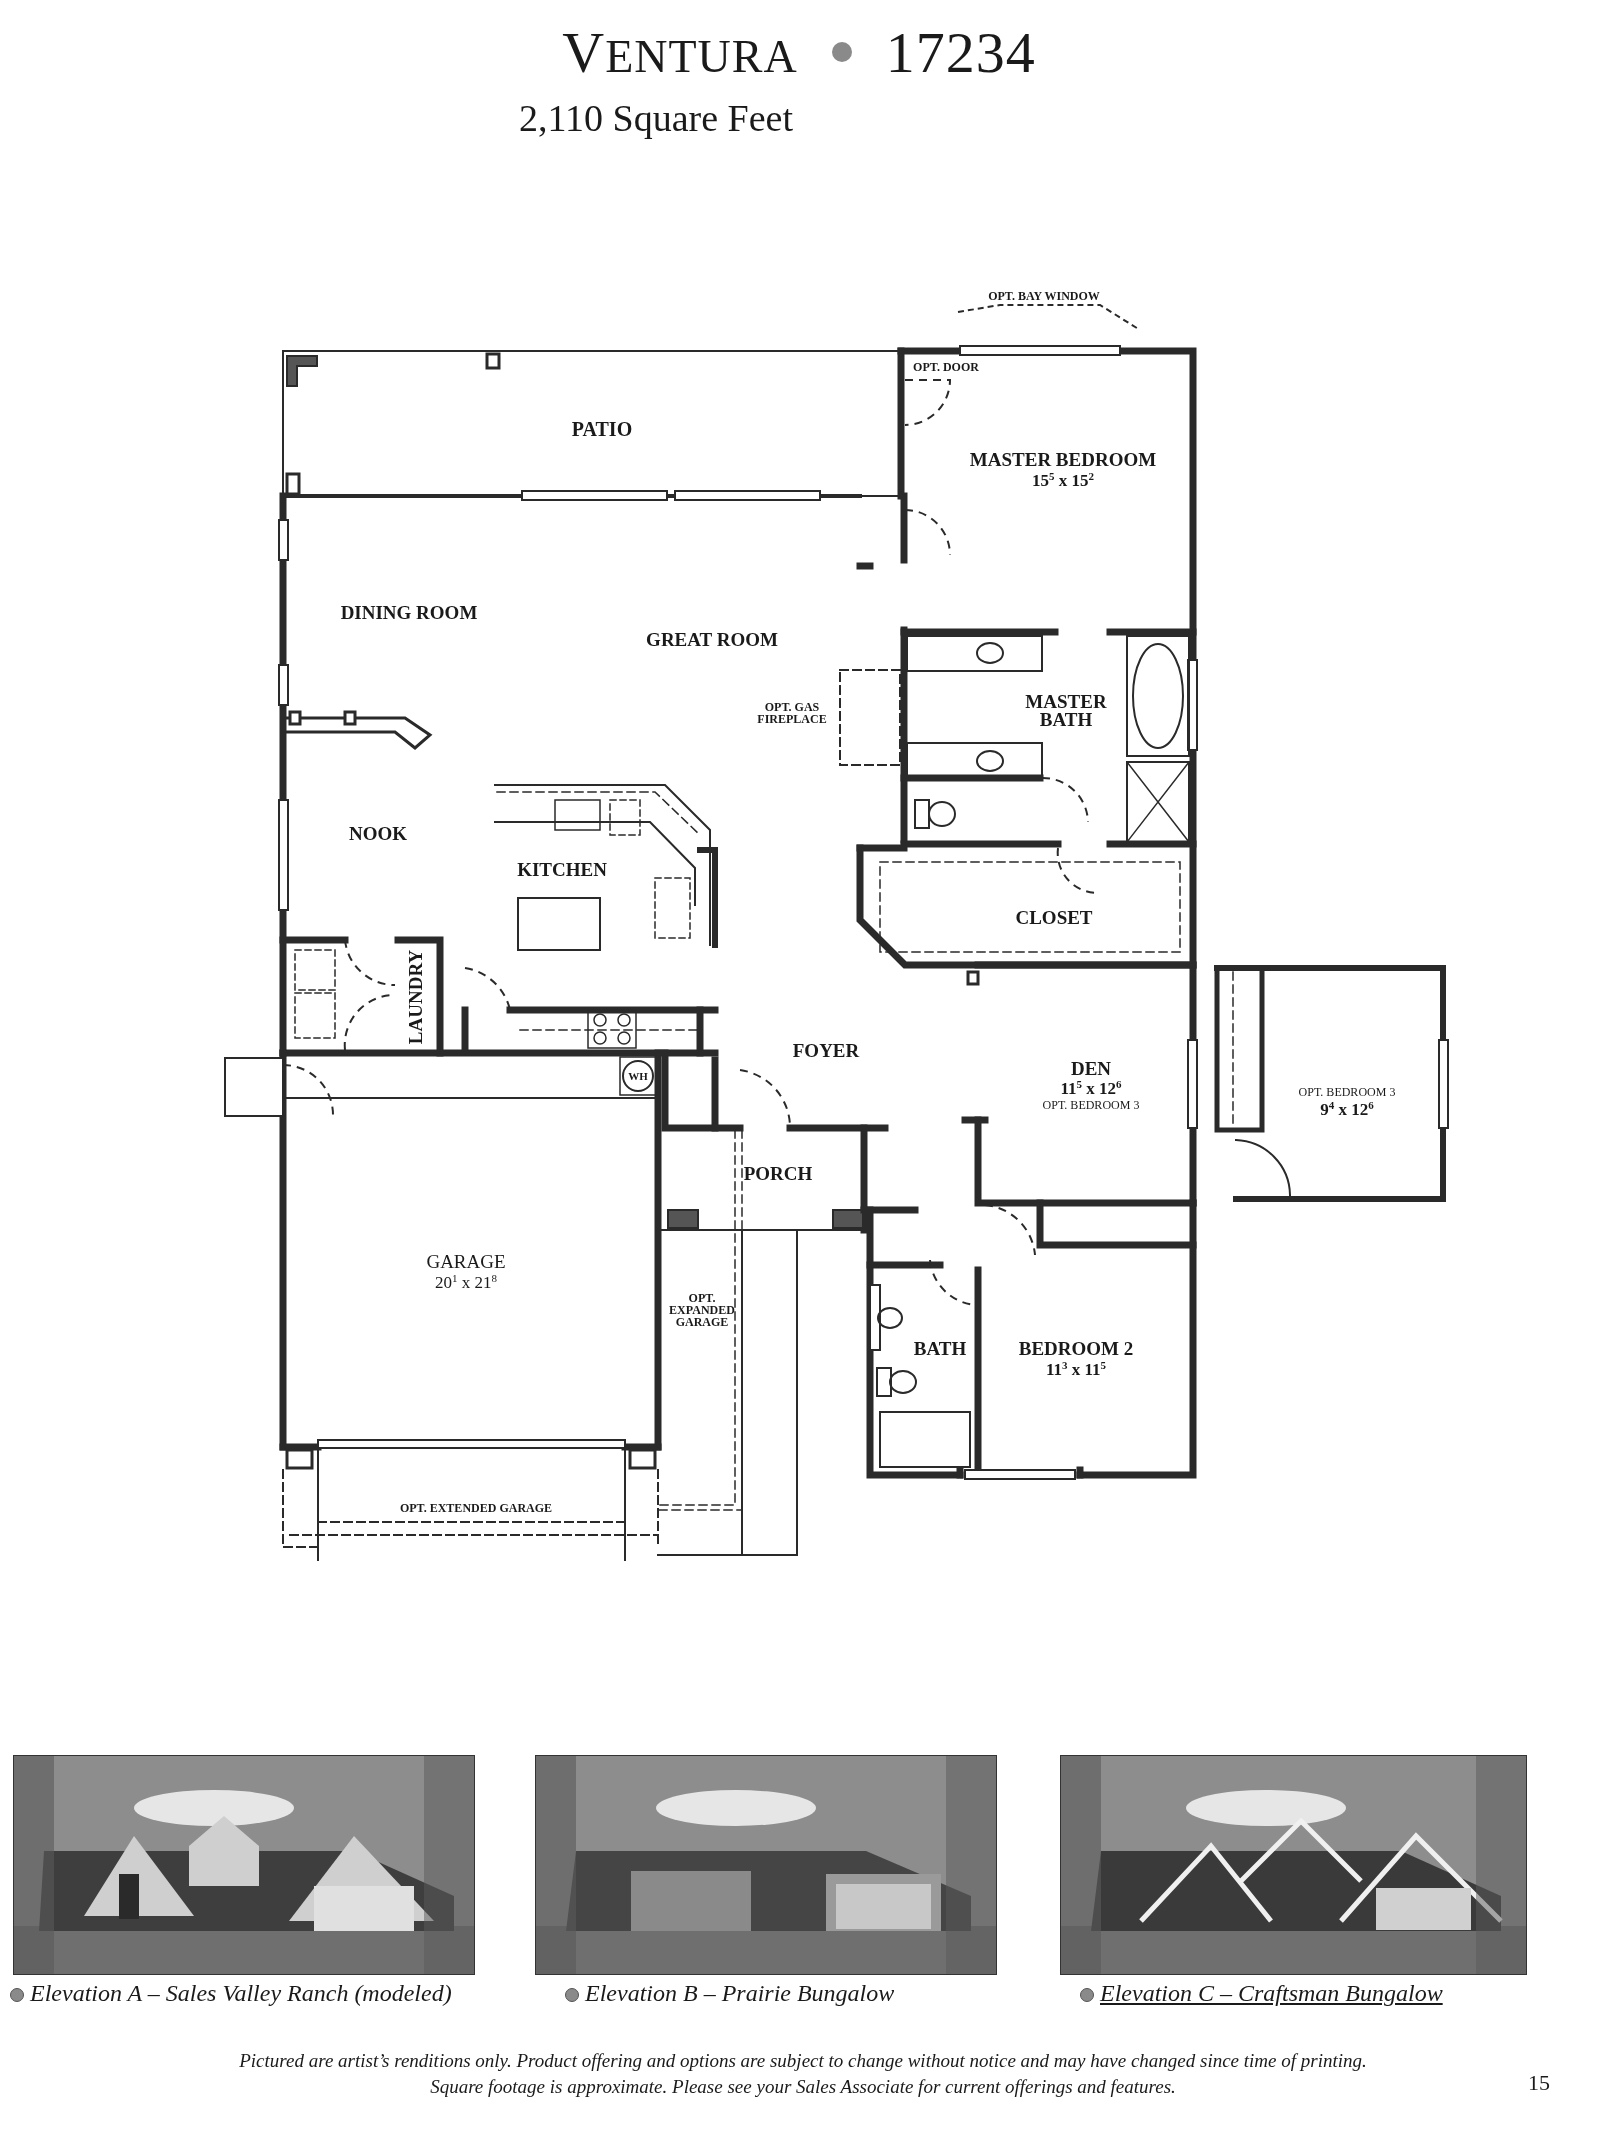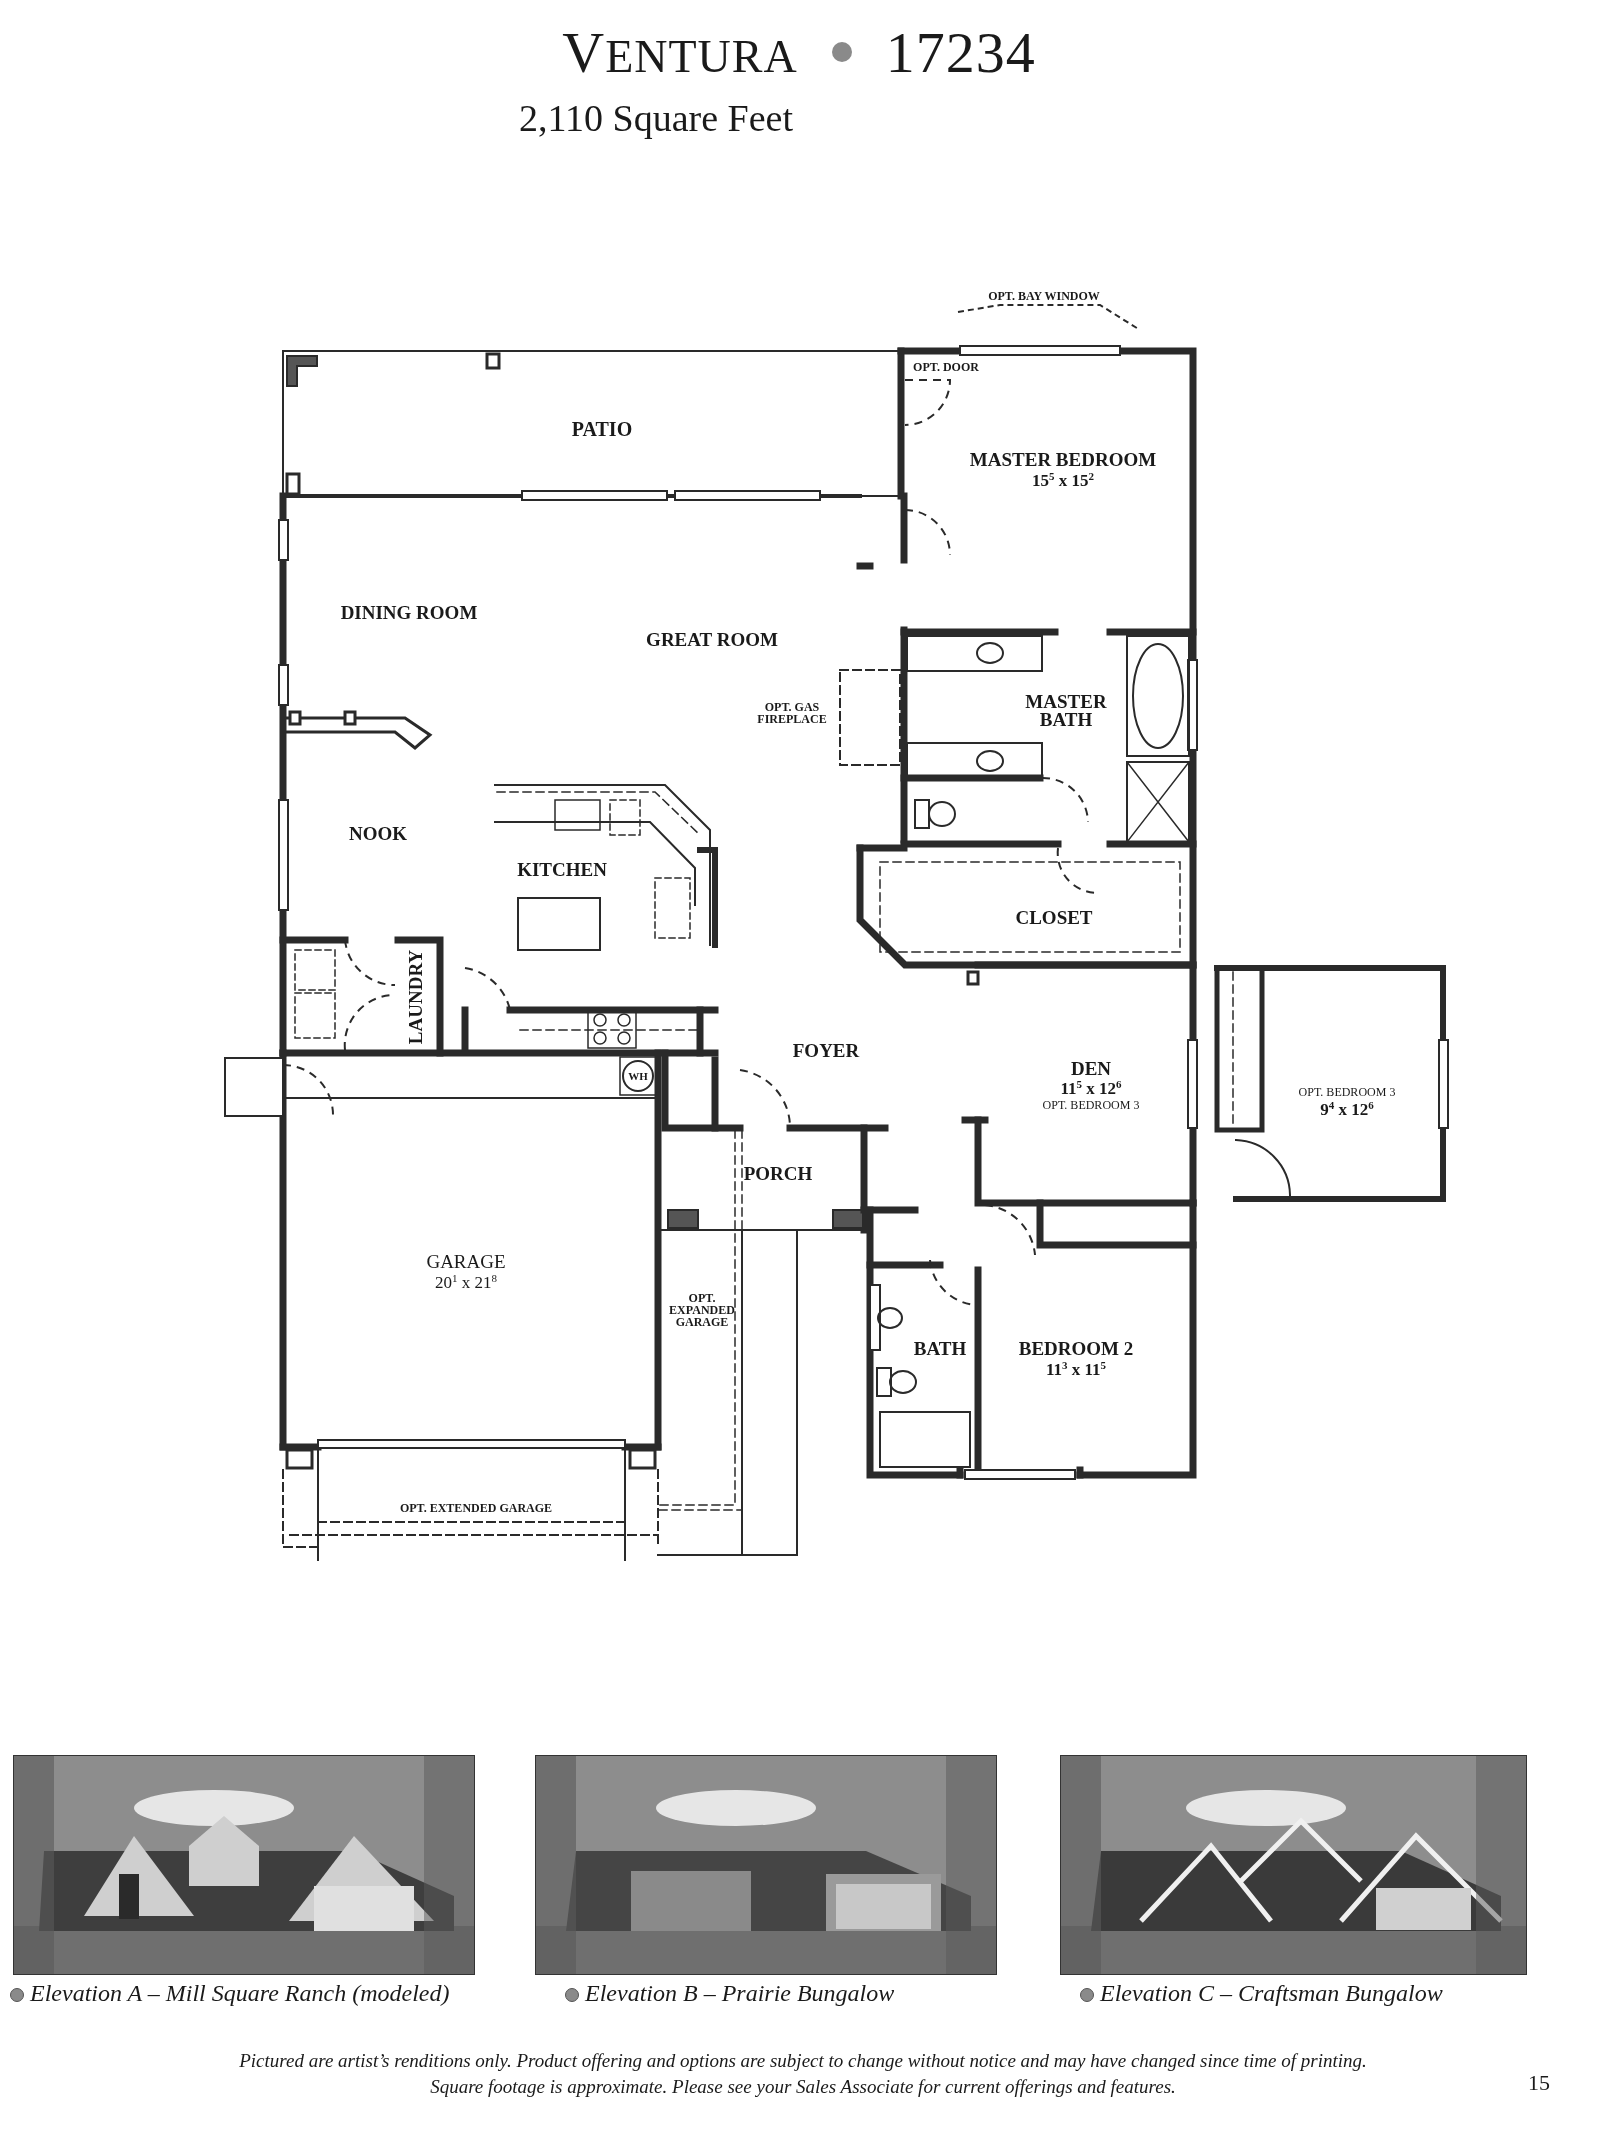--- a/index.html
+++ b/index.html
@@ -254,21 +254,21 @@
     <polygon points="40,95 340,95 440,140 440,175 30,175" fill="#3a3a3a"></polygon>
     <polyline points="80,165 150,90 210,165" fill="none" stroke="#f0f0f0" stroke-width="5"></polyline>
     <polyline points="180,125 240,65 300,125" fill="none" stroke="#f0f0f0" stroke-width="5"></polyline>
     <polyline points="280,165 355,80 440,165" fill="none" stroke="#f0f0f0" stroke-width="5"></polyline>
     <rect x="315" y="132" width="95" height="42" fill="#d0d0d0"></rect>
     <rect x="0" y="0" width="40" height="218" fill="#5a5a5a" opacity=".6"></rect>
     <rect x="415" y="0" width="50" height="218" fill="#5a5a5a" opacity=".5"></rect>
   </svg>
 </div>
 
-<div class="caption" style="left:10px;"><span class="bullet"></span><span>Elevation A – Mill Square Ranch (modeled)</span></div>
+<div class="caption" style="left:10px;"><span class="bullet"></span><span>Elevation A – Sales Valley Ranch (modeled)</span></div>
 <div class="caption" style="left:565px;"><span class="bullet"></span><span>Elevation B – Prairie Bungalow</span></div>
-<div class="caption" style="left:1080px;"><span class="bullet"></span><span>Elevation C – Craftsman Bungalow</span></div>
+<div class="caption" style="left:1080px;text-decoration:underline;"><span class="bullet"></span><span>Elevation C – Craftsman Bungalow</span></div>
 
 <div class="disclaimer">
   <div>Pictured are artist’s renditions only. Product offering and options are subject to change without notice and may have changed since time of printing.</div>
   <div>Square footage is approximate. Please see your Sales Associate for current offerings and features.</div>
 </div>
 <div class="pagenum">15</div>
 
 </body></html>

